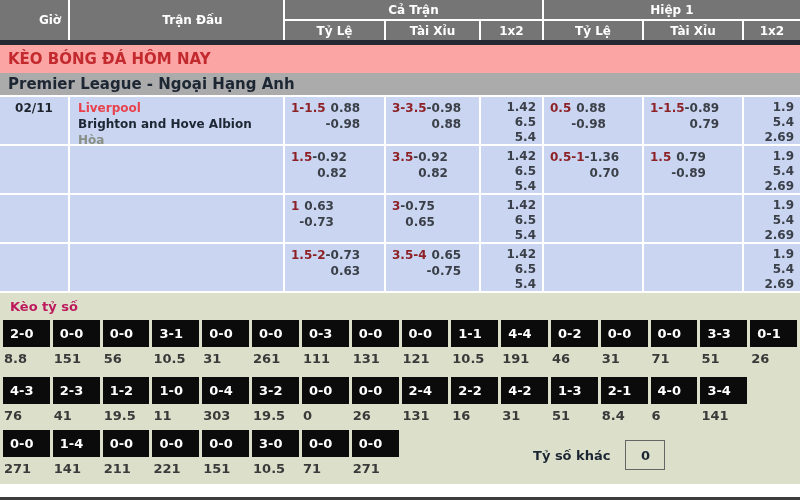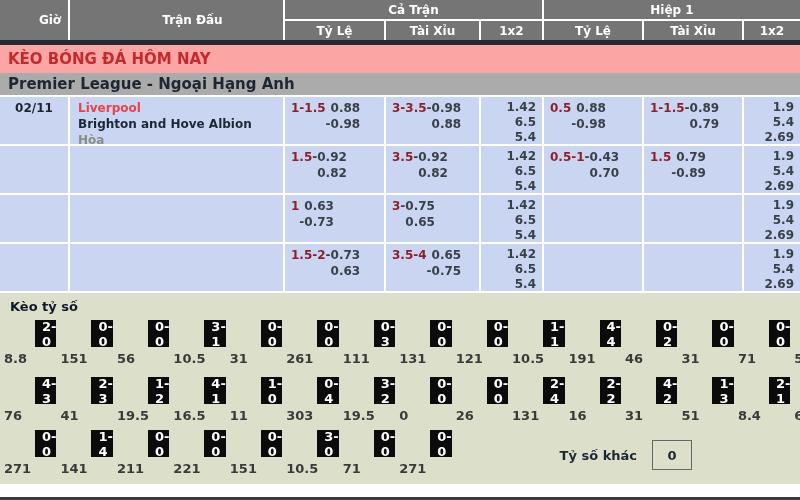--- a/index.html
+++ b/index.html
@@ -49,31 +49,31 @@
   .draw-lbl { color:#8a8f85; }
   .hdp-cell { display:flex; justify-content:flex-start; align-items:flex-start; }
   .hdp-line { color:#8d2126; line-height:16px; }
   .hdp-vals { text-align:right; line-height:16px; }
   .hdp-vals div { line-height:16px; }
   .x12-cell { text-align:right; line-height:15px; }
   .x12-cell div { line-height:15px; }
 
   
   .score-section { background:#dce0cb; height:191px; padding-top:2px; }
-  .score-title { color:#0f172a; font-weight:bold; font-size:13px; padding:4px 0 6px 10px; }
+  .score-title { color:#be185d; font-weight:bold; font-size:13px; padding:4px 0 6px 10px; }
   .sgrid {
     display:grid; grid-template-columns:repeat(16,1fr); gap:3px;
     padding:0 3px;
   }
   .sgrid-r1 { margin-bottom:10px; }
   .sgrid-r2 { margin-bottom:6px; }
   .scell {}
   .sbox {
     background:#0b0b0b; color:#fff; font-weight:bold; font-size:13px;
-    height:27px; display:flex; align-items:center; padding-left:7px;margin-left:32px;
+    height:27px; display:flex; align-items:center; padding-left:7px;
   }
   .sodds { font-weight:bold; font-size:13px; color:#3a3a3a; padding:4px 1px 0 1px; height:20px; }
   .other-score {
     grid-column:9/17; grid-row:1/3;
     display:flex; align-items:center; justify-content:center; gap:15px;
   }
   .other-label { font-weight:bold; font-size:13px; color:#1d2734; }
   .other-box {
     width:40px; height:30px; border:1px solid #666; display:flex;
     align-items:center; justify-content:center; font-weight:bold; font-size:13px; color:#1d2734;
@@ -172,21 +172,21 @@
           </div>
         </div>
         <div class="ocell x12-cell">
           <div>1.42</div>
           <div>6.5</div>
           <div>5.4</div>
         </div>
         <div class="ocell hdp-cell">
           <div class="hdp-line">0.5-1</div>
           <div class="hdp-vals">
-            <div>-0.43</div>
+            <div>-1.36</div>
             <div>0.70</div>
           </div>
         </div>
         <div class="ocell hdp-cell">
           <div class="hdp-line">1.5</div>
           <div class="hdp-vals">
             <div>0.79</div>
             <div>-0.89</div>
           </div>
         </div>
@@ -358,24 +358,20 @@
           </div>
           <div class="scell">
             <div class="sbox">2-3</div>
             <div class="sodds">41</div>
           </div>
           <div class="scell">
             <div class="sbox">1-2</div>
             <div class="sodds">19.5</div>
           </div>
           <div class="scell">
-            <div class="sbox">4-1</div>
-            <div class="sodds">16.5</div>
-          </div>
-          <div class="scell">
             <div class="sbox">1-0</div>
             <div class="sodds">11</div>
           </div>
           <div class="scell">
             <div class="sbox">0-4</div>
             <div class="sodds">303</div>
           </div>
           <div class="scell">
             <div class="sbox">3-2</div>
             <div class="sodds">19.5</div>

